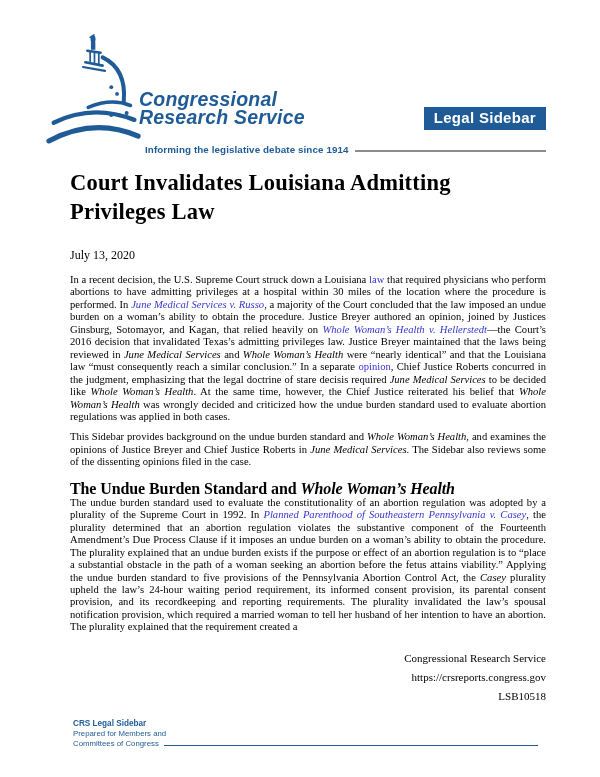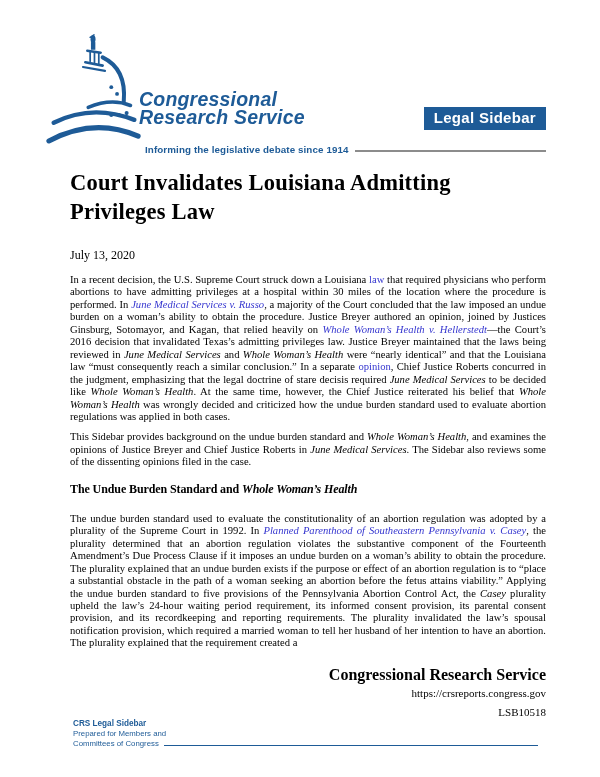--- a/index.html
+++ b/index.html
@@ -26,29 +26,29 @@
     position:absolute;top:107px;right:54px;background:var(--crs-blue,#1e5b97);color:#fff;
     font-family:"Liberation Sans",sans-serif;font-weight:bold;font-size:15px;
     padding:2px 10px 4px 10px;letter-spacing:.3px;
   }
   
   .content{position:absolute;left:70px;right:54px;top:151px;padding-top:17px;}
   .title{margin:0;font-size:22.5px;line-height:29px;font-weight:bold;letter-spacing:.2px;}
   .date{margin-top:21px;font-size:12px;line-height:16px;}
   .body-para{margin:11px 0 0 0;font-size:10.6px;line-height:12.45px;text-align:justify;}
   .body-para + .body-para{margin-top:8px;}
-  .section-heading{margin:12px 0 0 0;font-size:12px;line-height:16px;font-weight:bold;letter-spacing:-.1px;}
-  .section-heading + .body-para{margin-top:16px;}
+  .section-heading{margin:12px 0 0 0;font-size:16px;line-height:16px;font-weight:bold;letter-spacing:-.1px;}
+  .section-heading + .body-para{margin-top:0;}
   .seg-plain{}
   .seg-italic{font-style:italic;}
   .seg-link{color:var(--link-blue,#3435cf);}
   .seg-link-italic{color:var(--link-blue,#3435cf);font-style:italic;}
   
   .footer-right{margin-top:15px;text-align:right;line-height:19px;}
-  .footer-org{font-weight:bold;font-size:16px;}
+  .footer-org{font-weight:normal;font-size:11px;}
   .footer-url,.footer-id{font-size:11px;}
   
   .bottom-footer{
     position:absolute;left:73px;right:62px;top:719px;
     color:var(--crs-blue,#1e5b97);font-family:Liberation Sans, sans-serif;
     font-size:7.8px;line-height:9.5px;
   }
   .bf-title{font-weight:bold;font-size:8.2px;line-height:10px;}
   .bf-row{display:flex;align-items:flex-end;}
   .bf-rule{flex:1;border-bottom:1px solid var(--crs-blue,#1e5b97);margin:0 0 2px 5px;}

